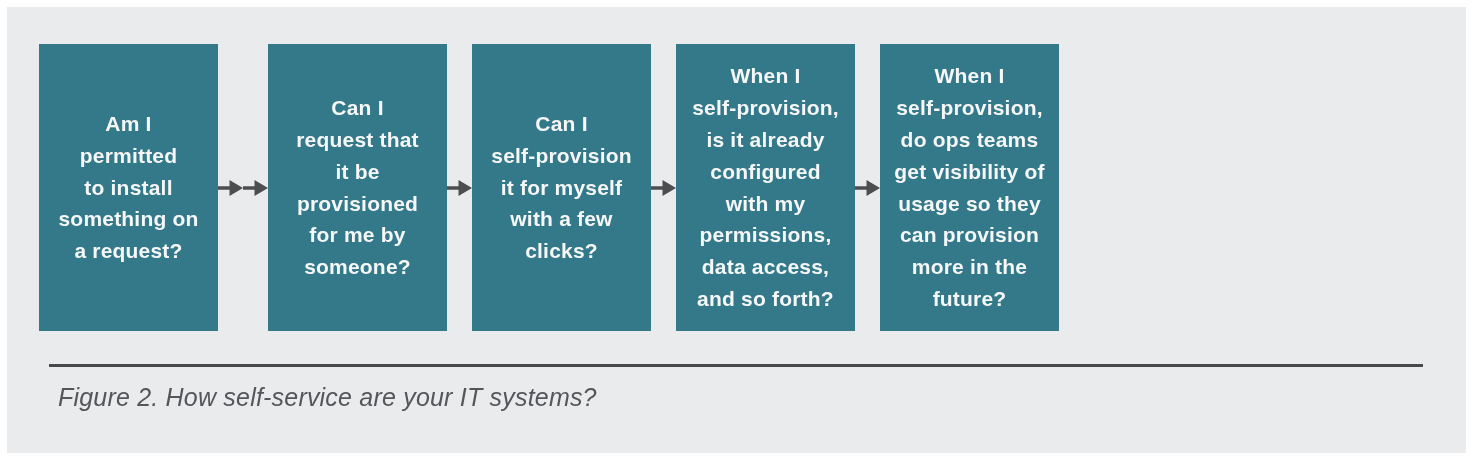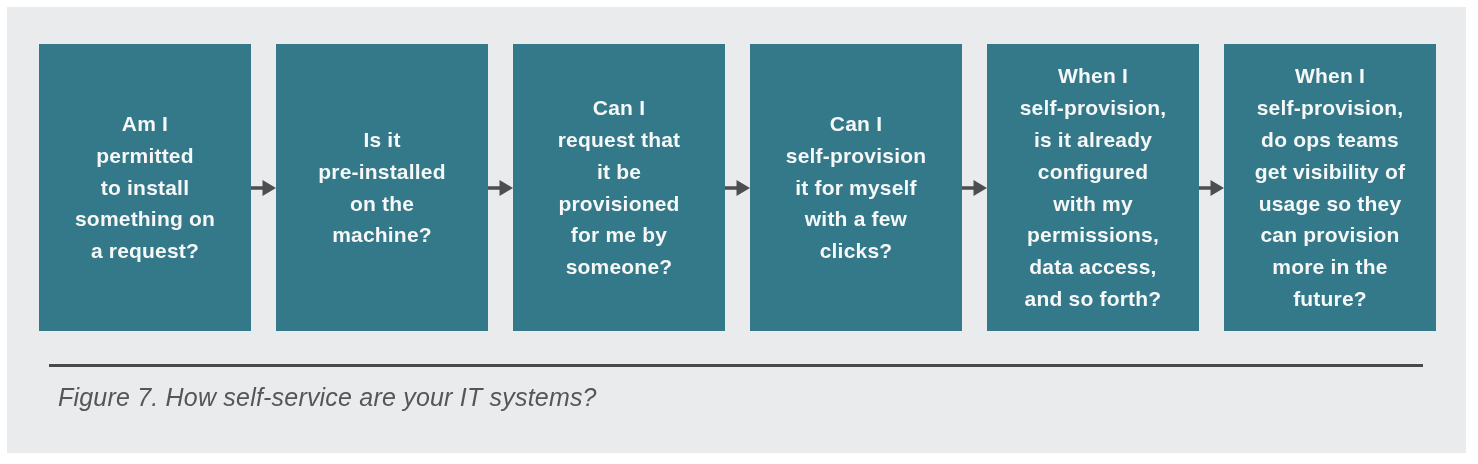--- a/index.html
+++ b/index.html
@@ -33,21 +33,21 @@
     background: var(--panel-bg);
   }
   .flow {
     position: absolute;
     left: 32px;
     top: 37px;
     display: flex;
     align-items: stretch;
   }
   .step {
-    width: 212px;
+    width: 179px;
     height: 287px;
     background: var(--step-bg);
     display: flex;
     align-items: center;
     justify-content: center;
     padding: 0 5px;
     flex: 0 0 auto;
   }
   .step-text {
     color: var(--step-text);
@@ -101,26 +101,20 @@
 a request?</span>
       </div>
 
       <div class="arrow-cell">
         <svg width="25" height="18" viewBox="0 0 25 18">
           <rect class="fill" x="0" y="7.25" width="14" height="3.5"></rect>
           <path class="fill" d="M11.5 1 L25 9 L11.5 17 Z"></path>
         </svg>
       </div>
 
-      <div class="step">
-        <span class="step-text">Is it
-pre-installed
-on the
-machine?</span>
-      </div>
 
       <div class="arrow-cell">
         <svg width="25" height="18" viewBox="0 0 25 18">
           <rect class="fill" x="0" y="7.25" width="14" height="3.5"></rect>
           <path class="fill" d="M11.5 1 L25 9 L11.5 17 Z"></path>
         </svg>
       </div>
 
       <div class="step">
         <span class="step-text">Can I
@@ -179,16 +173,16 @@
 usage so they
 can provision
 more in the
 future?</span>
       </div>
 
     </div>
 
     <div class="divider"></div>
 
-    <div class="caption">Figure 7. How self-service are your IT systems?</div>
+    <div class="caption">Figure 2. How self-service are your IT systems?</div>
 
   </div>
 </div>
 
 </body></html>

